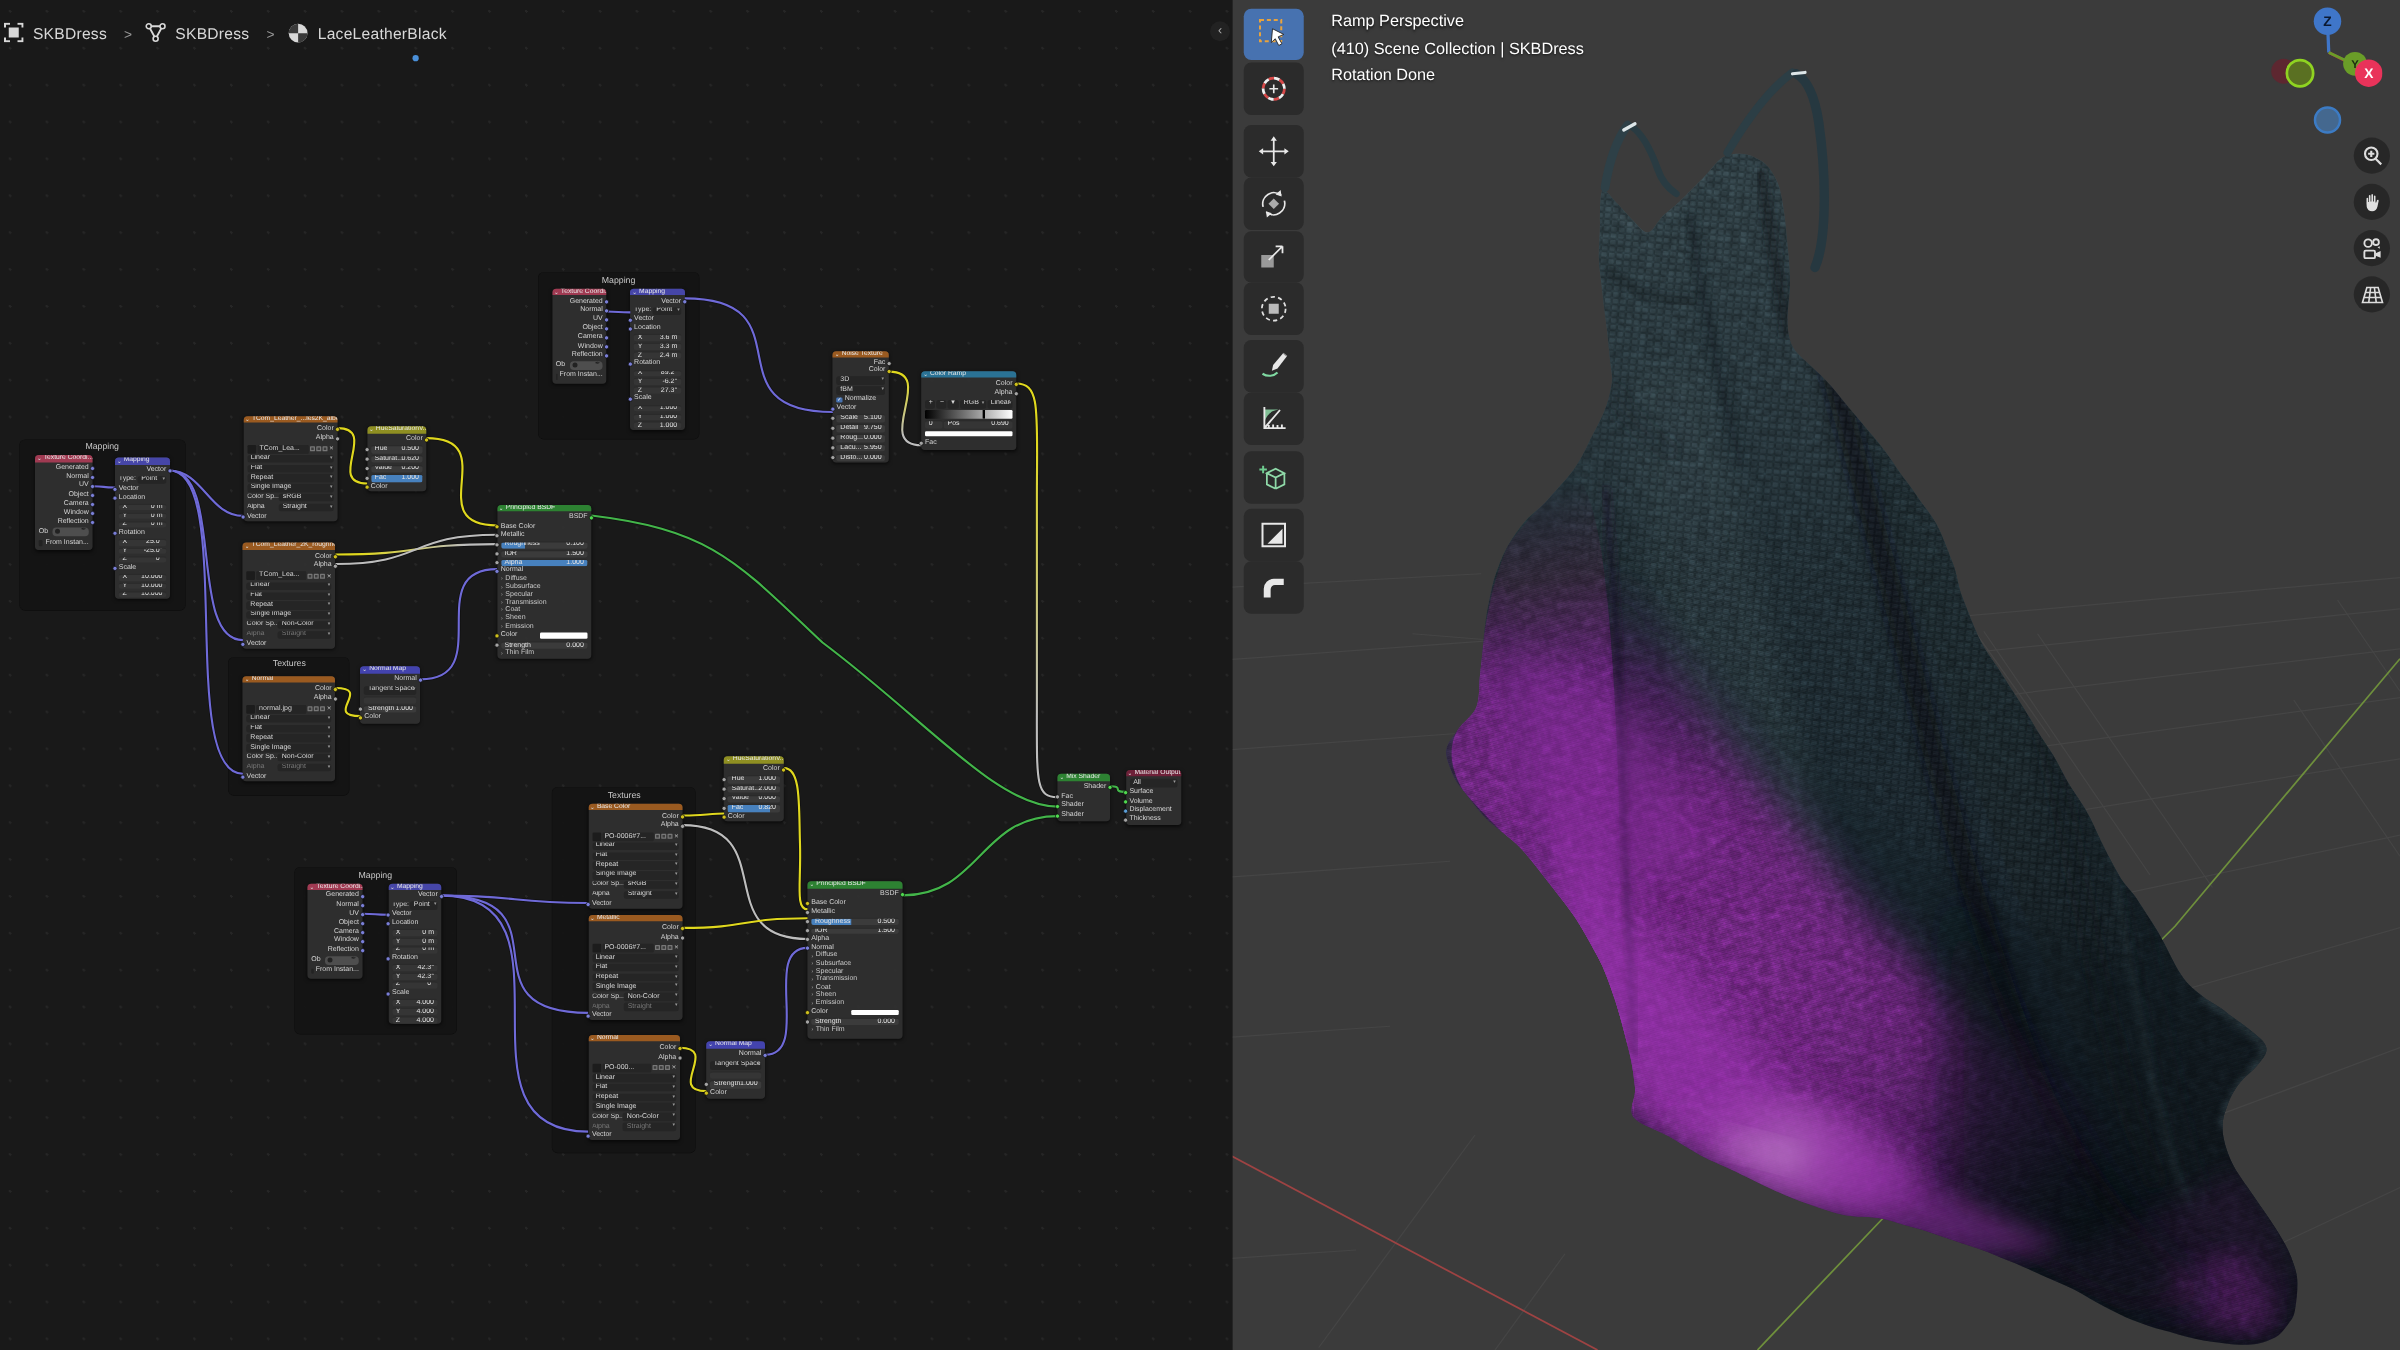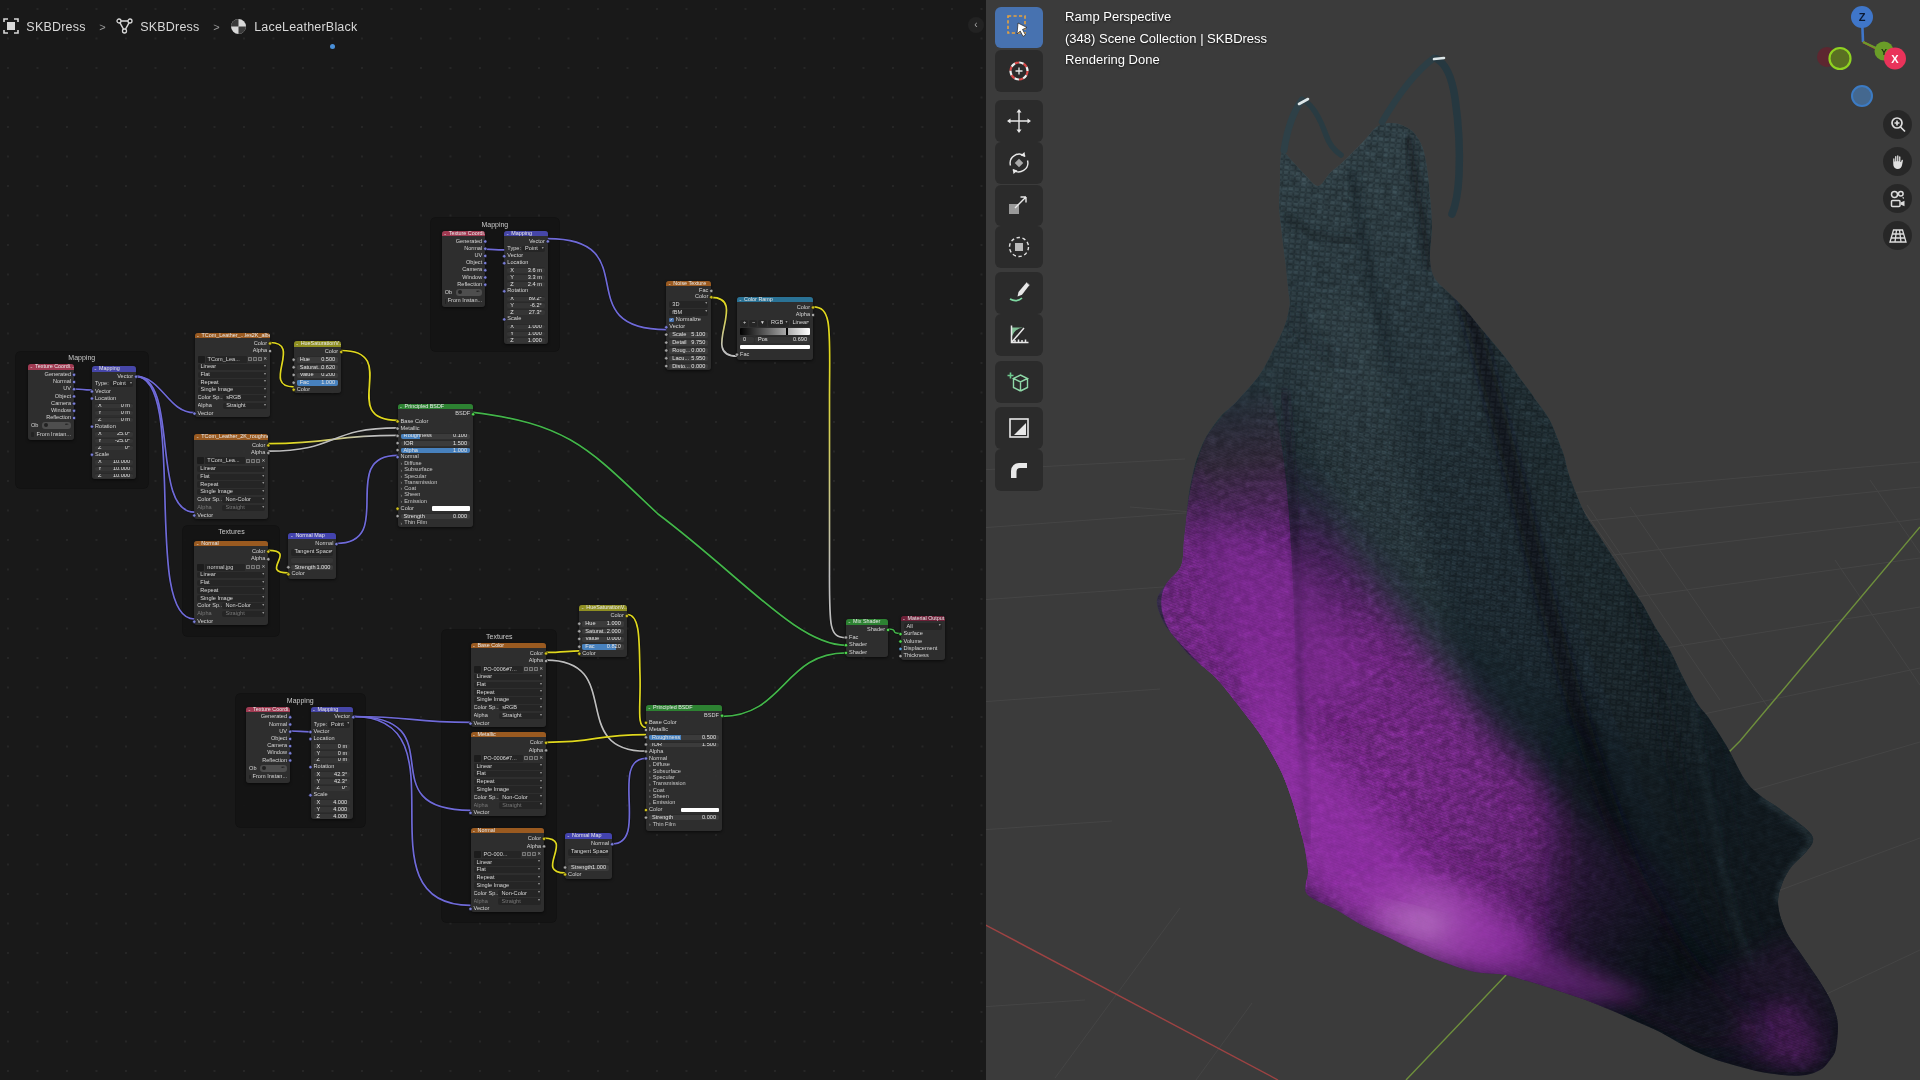--- a/index.html
+++ b/index.html
@@ -1228,22 +1228,22 @@
           <rect x="4" y="4" width="18" height="18" fill="none" stroke="#e8e8e8" stroke-width="1.6"></rect>
           <path d="M20,8 V20 H8 Z" fill="#e8e8e8"></path>
         </svg>
       </div>
       <div class="tbtn" style="top:449px">
         <svg width="26" height="26" viewBox="0 0 26 26">
           <path d="M5,21 V14 A8,8 0 0 1 13,6 H21 V11 H14 A3.5,3.5 0 0 0 10.5,14.5 V21 Z" fill="#e8e8e8"></path>
         </svg>
       </div>
       <div class="vphead" style="top:9px">Ramp Perspective</div>
-      <div class="vphead" style="top:31px">(348) Scene Collection | SKBDress</div>
-      <div class="vphead" style="top:52px">Rendering Done</div>
+      <div class="vphead" style="top:31px">(410) Scene Collection | SKBDress</div>
+      <div class="vphead" style="top:52px">Rotation Done</div>
       <svg id="giz" width="130" height="260" viewBox="0 0 130 260" style="position:absolute;left:790px;top:0">
         <g stroke-width="2.6">
           <line x1="87" y1="42" x2="86" y2="17" stroke="#3f76c9"></line>
           <line x1="87" y1="42" x2="119" y2="58" stroke="#c9353f" stroke-width="2.2"></line>
           <line x1="87" y1="42" x2="104" y2="50" stroke="#6a9d28" stroke-width="2.2"></line>
         </g>
         <circle cx="51" cy="57" r="10" fill="#5d2730"></circle>
         <circle cx="64" cy="58.5" r="10.5" fill="#5a7022" stroke="#8fd321" stroke-width="2.2"></circle>
         <circle cx="108" cy="51" r="9.5" fill="#6a9d28"></circle>
         <text x="108" y="54.5" font-size="9" font-weight="bold" fill="#1c2b10" text-anchor="middle" font-family="Liberation Sans">Y</text>

